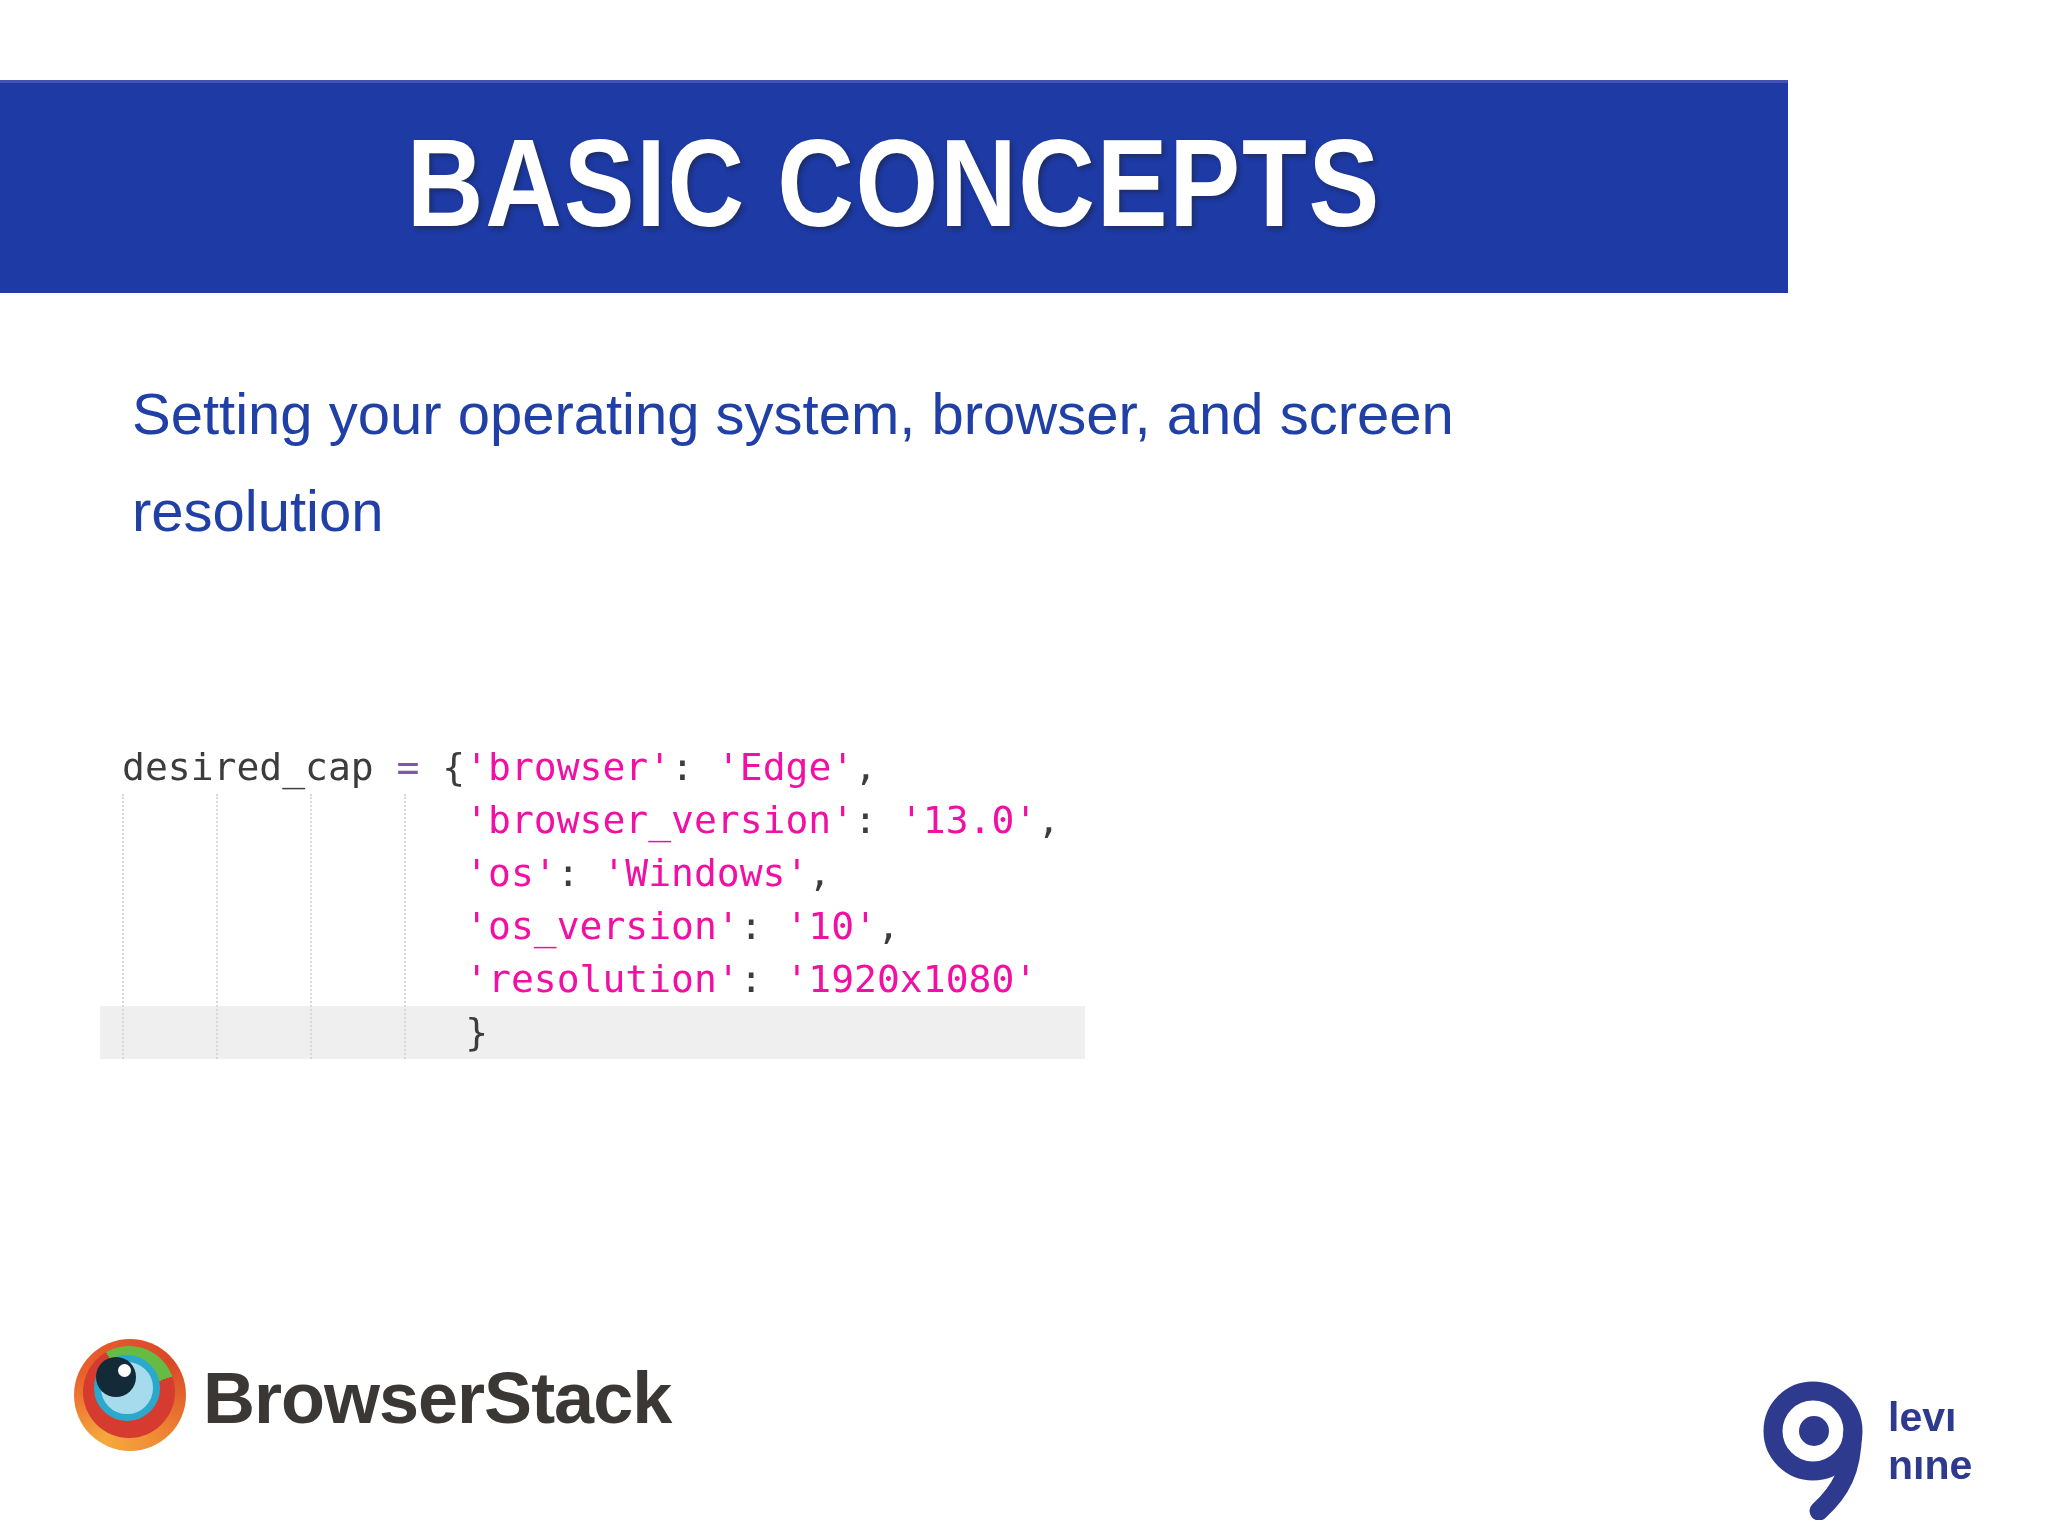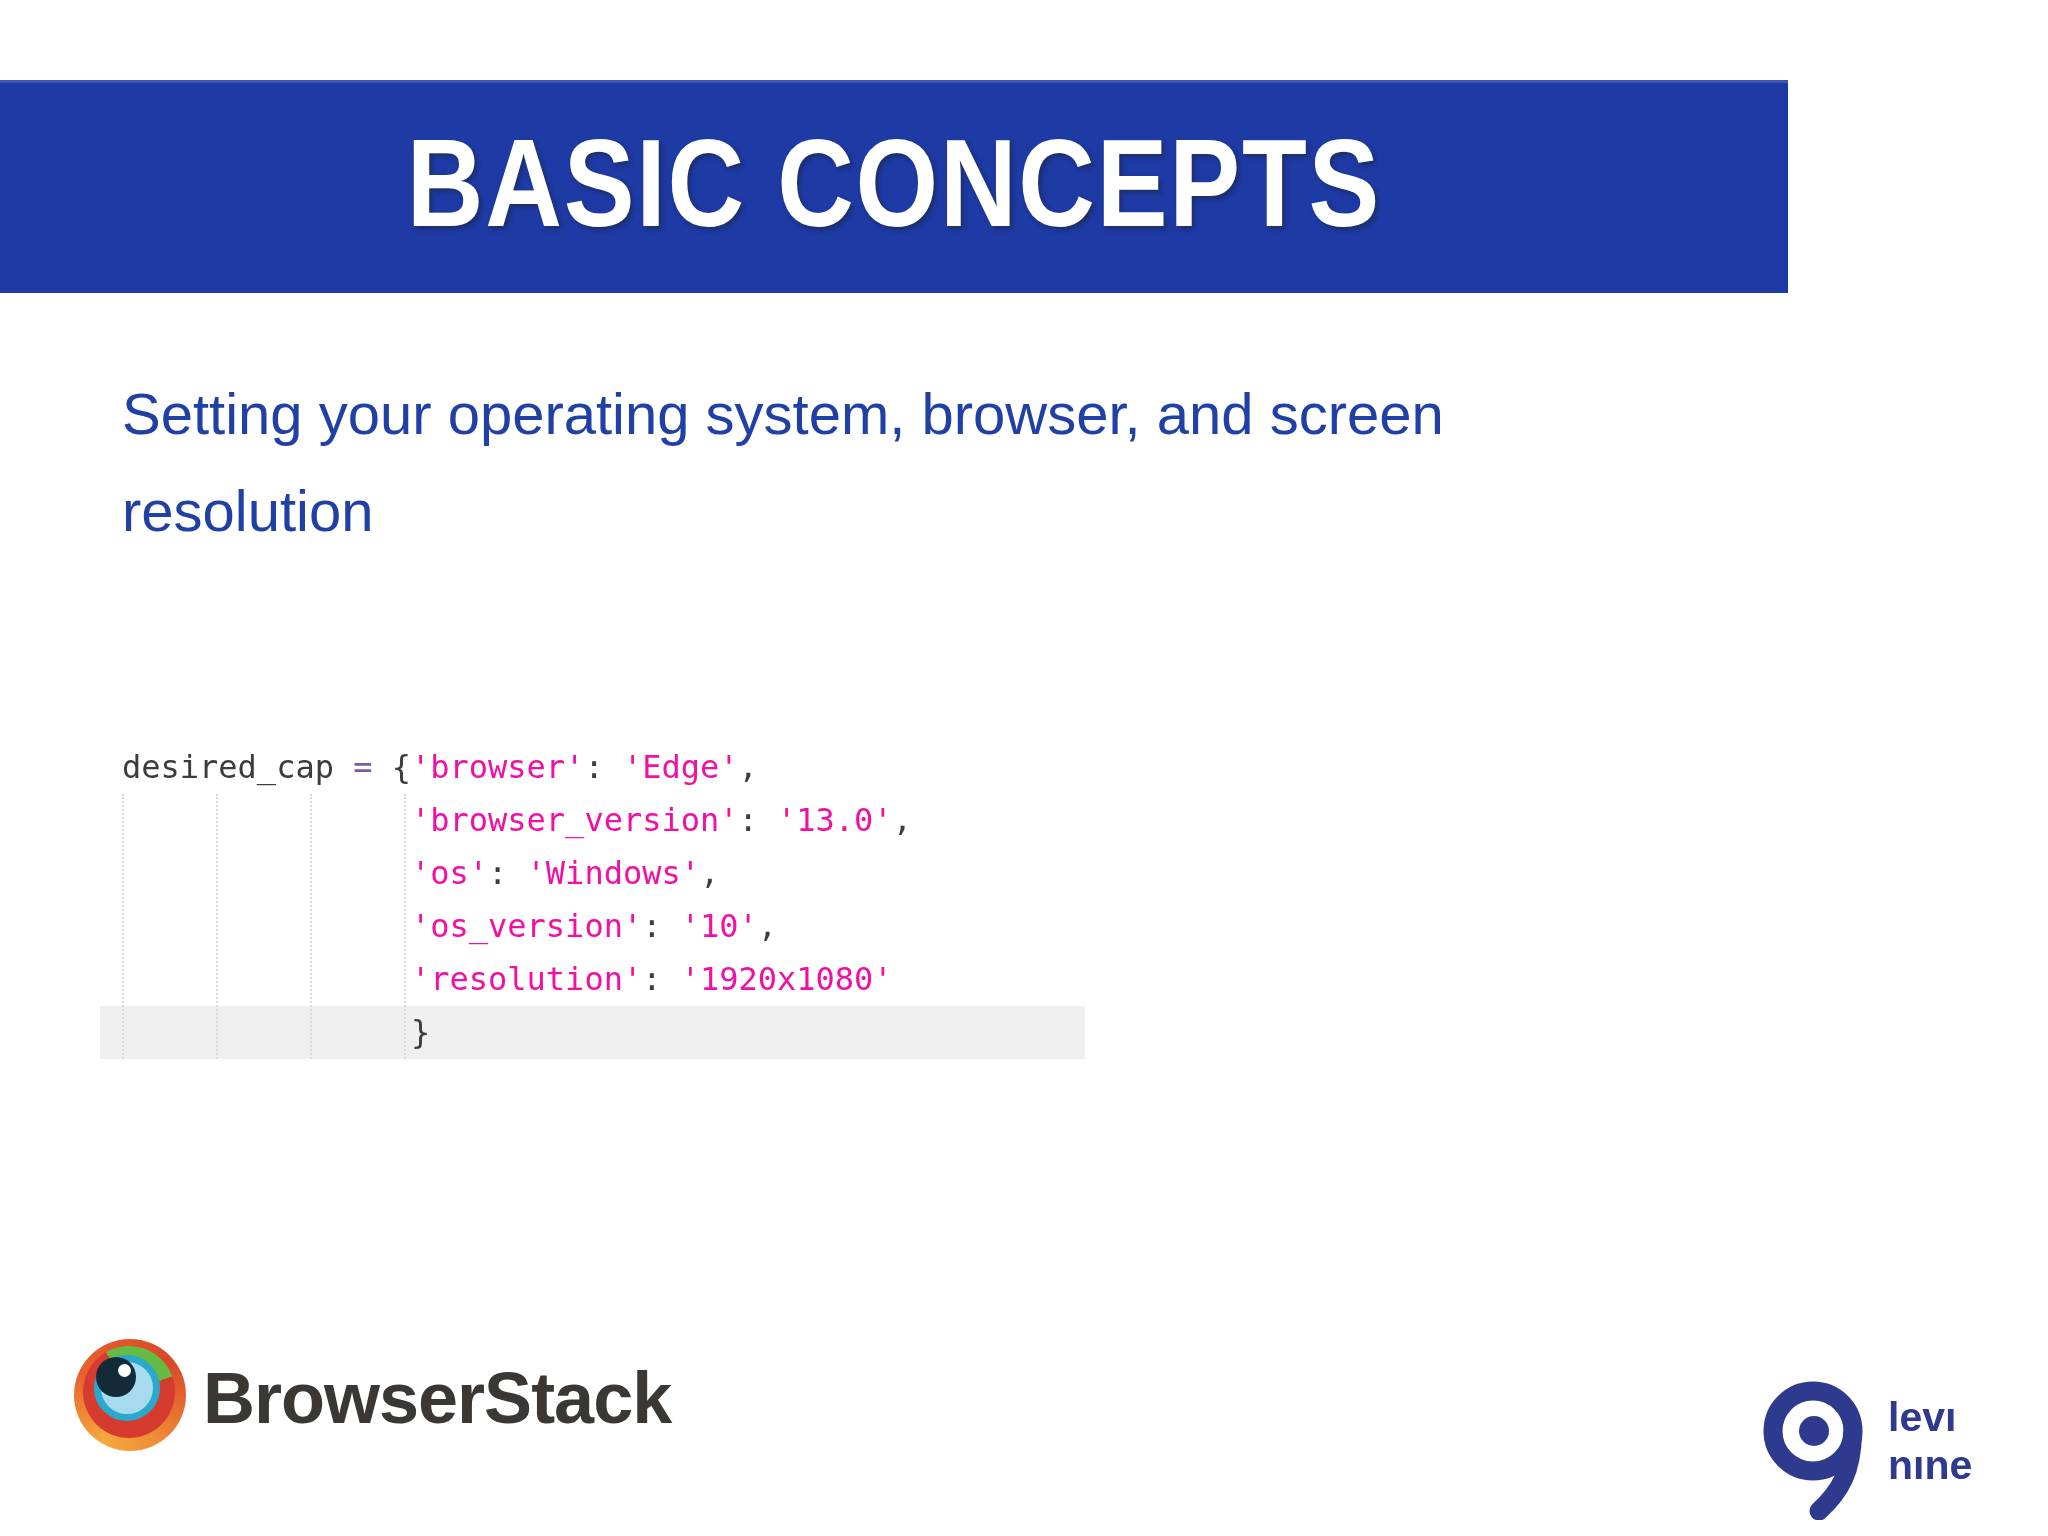--- a/index.html
+++ b/index.html
@@ -20,39 +20,39 @@
     transform:scaleX(0.85);transform-origin:center;
     text-shadow:3px 3px 5px rgba(30,30,30,0.45);
     white-space:nowrap;
   }
 
   
   .subtitle{
     position:absolute;left:122px;top:365px;width:1760px;
     color:#2040a5;font-size:58px;line-height:97px;font-weight:400;
   }
-  .subtitle div{white-space:nowrap;}
+  .subtitle div{white-space:nowrap;margin-left:10px;}
 
   
   .code-wrap{
     position:absolute;left:100px;top:706px;width:1000px;height:380px;
     background:#ffffff;
   }
   .indent-guide{
     position:absolute;top:88px;height:265px;width:0;
     border-left:2px dotted #d9d9d9;
   }
   .line-highlight{
     position:absolute;left:0;top:300px;width:985px;height:53px;
     background:#efefef;
   }
   pre.code{
     position:absolute;left:22px;top:35px;margin:0;
     font-family:"DejaVu Sans Mono","Liberation Mono",monospace;
-    font-size:32px;line-height:53px;white-space:pre;
+    font-size:38px;line-height:53px;white-space:pre;
   }
   .tk-id{color:#3c3c3c;}
   .tk-pun{color:#3c3c3c;}
   .tk-op{color:#7e57a5;}
   .tk-str{color:#f10fa4;}
 
   
   .bs-logo{position:absolute;left:74px;top:1339px;width:560px;height:120px;}
   .bs-ball{
     position:absolute;left:0;top:0;width:112px;height:112px;border-radius:50%;

